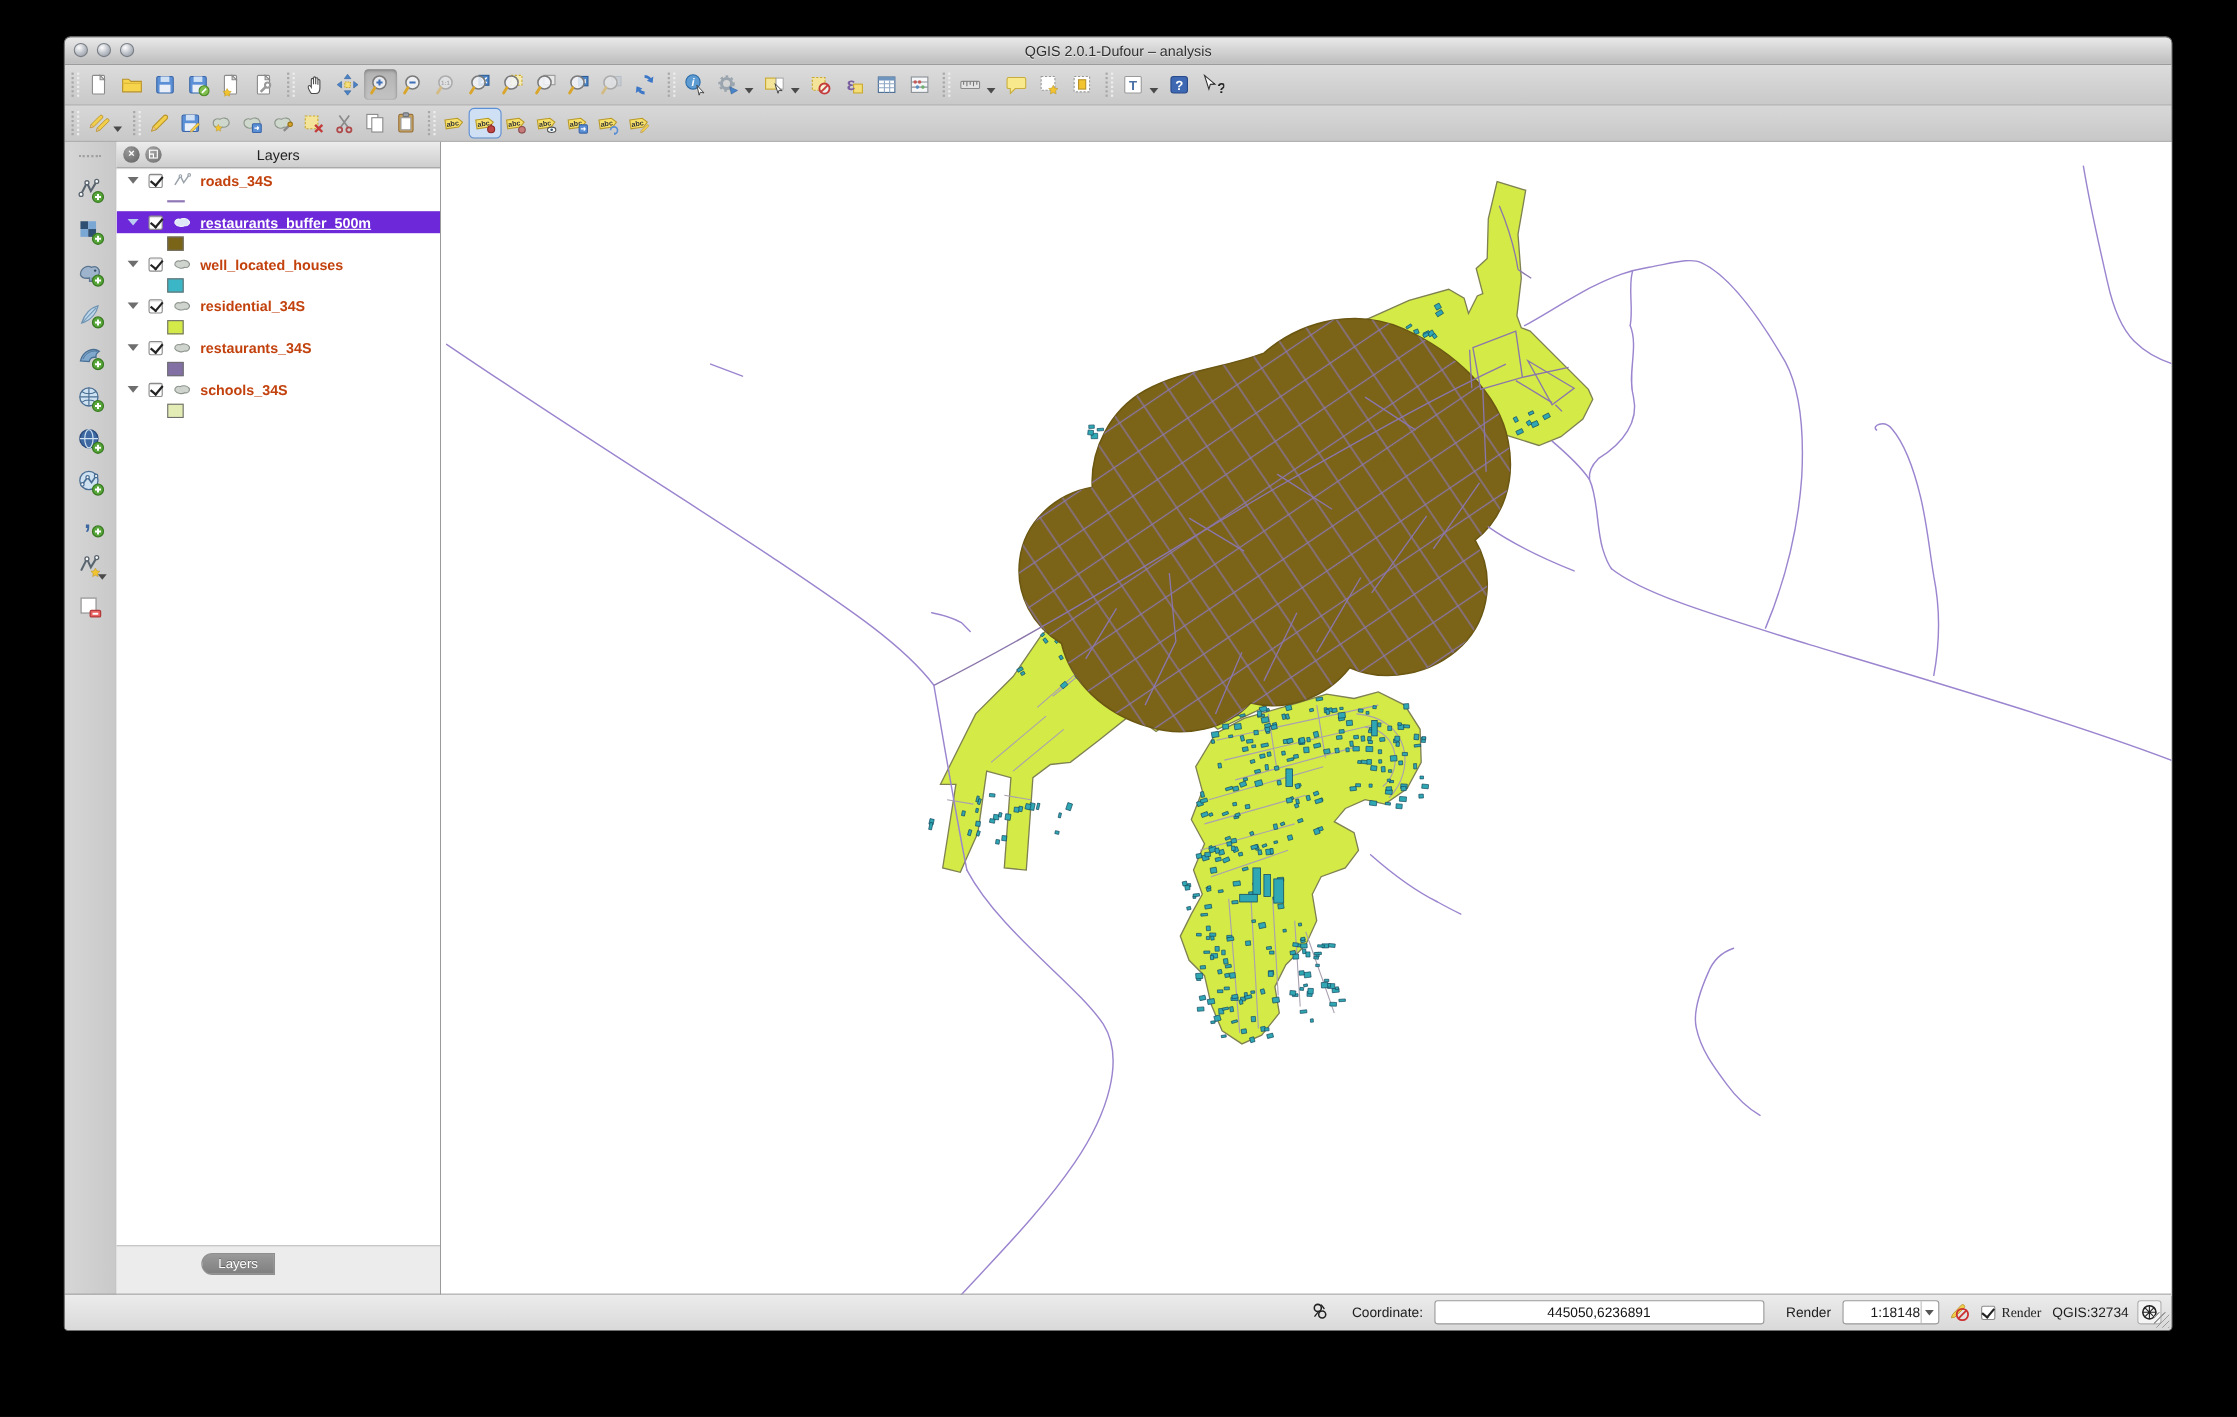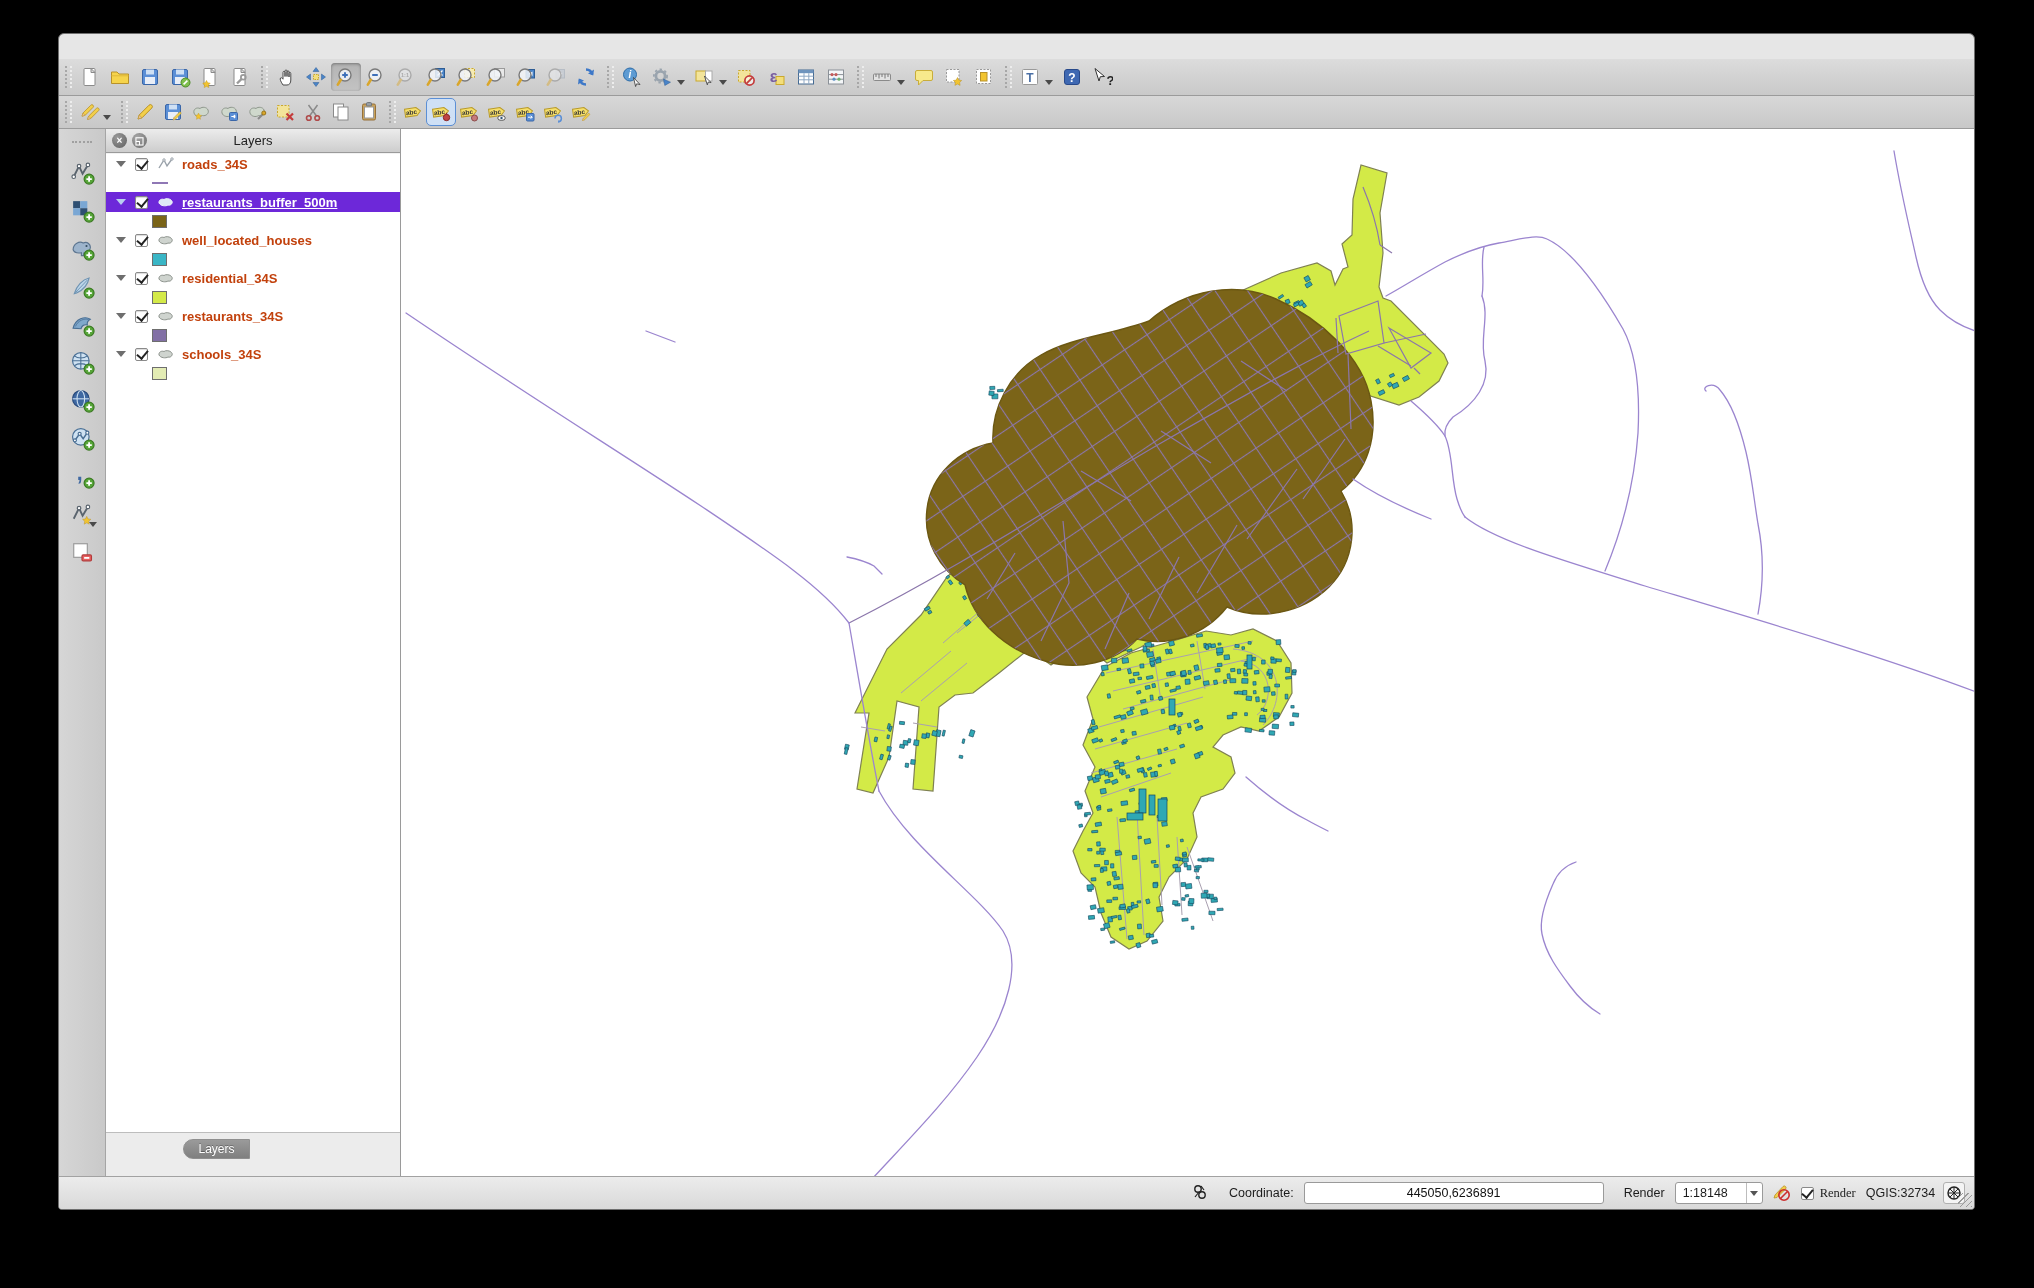--- a/index.html
+++ b/index.html
@@ -77,41 +77,49 @@
   .canvas{position:absolute;left:342px;top:0;width:1575px;height:1049px;background:#fff;overflow:hidden;}
   
   .statusbar{position:absolute;left:0;bottom:0;width:100%;height:33px;
     background:linear-gradient(#ececec,#d9d9d9);border-top:1px solid #a2a2a2;
     display:flex;align-items:center;font-size:12.5px;color:#1c1c1c;}
   .sb-ico{margin-left:1132px;flex:none;}
   .sb-label{margin-left:20px;flex:none;}
   .sb-input{margin-left:10px;width:300px;height:22px;border:1px solid #9a9a9a;border-radius:3px;
     background:#fff;text-align:center;font-size:12.5px;font-family:"Liberation Sans",sans-serif;color:#111;}
   .sb-scalebox{margin-left:10px;width:88px;height:22px;border:1px solid #9a9a9a;border-radius:3px;background:#fff;
-    display:flex;align-items:center;}
+    display:flex;align-items:center;text-align:right;}
   .sb-scaleval{flex:1;padding-left:7px;font-size:12.5px;}
   .sb-scaledd{width:16px;height:100%;border-left:1px solid #bdbdbd;display:flex;align-items:center;justify-content:center;}
   .sb-scaledd:after{content:"";width:0;height:0;border-left:4px solid transparent;border-right:4px solid transparent;
     border-top:5px solid #555;}
   .sb-stop{margin-left:8px;}
   .sb-cbx{margin-left:10px;width:13px;height:13px;background:#fff;border:1px solid #8a8a8a;border-radius:2px;
     position:relative;flex:none;}
   .sb-cbx:after{content:"";position:absolute;left:2.5px;top:-1px;width:5px;height:9px;
     border-right:2px solid #222;border-bottom:2px solid #222;transform:rotate(40deg);}
   .sb-render{margin-left:6px;font-family:Liberation Serif, serif;}
   .sb-crs{margin-left:10px;}
   .sb-globe{margin-left:8px;width:22px;height:22px;border:1px solid #b0b0b0;border-radius:3px;background:#f4f4f4;
     display:flex;align-items:center;justify-content:center;}
   .sb-grip{position:absolute;right:2px;bottom:2px;width:14px;height:14px;
     background:repeating-linear-gradient(135deg,transparent,transparent 3px,#9a9a9a 3px,#9a9a9a 4px);}
 </style>
 </head>
 <body>
 
 <div class="window">
+  <div class="titlebar">
+    <div class="tl-btns">
+      <div class="tl-btn"></div>
+      <div class="tl-btn"></div>
+      <div class="tl-btn"></div>
+    </div>
+    <div class="title-text">QGIS 2.0.1-Dufour – analysis</div>
+  </div>
 
   <div class="tb tb1" id="toolbar-main">
       <div class="grip"></div>
       <div class="tbtn">
         <svg viewBox="0 0 22 22">
           <rect x="5" y="2.5" width="11" height="17" rx="1" fill="#fff" stroke="#8a8a8a"></rect>
           <path d="M12 2.5 L16 6.5 L12 6.5 Z" fill="#d8d8d8" stroke="#8a8a8a"></path>
         </svg>
       </div>
       <div class="tbtn">

